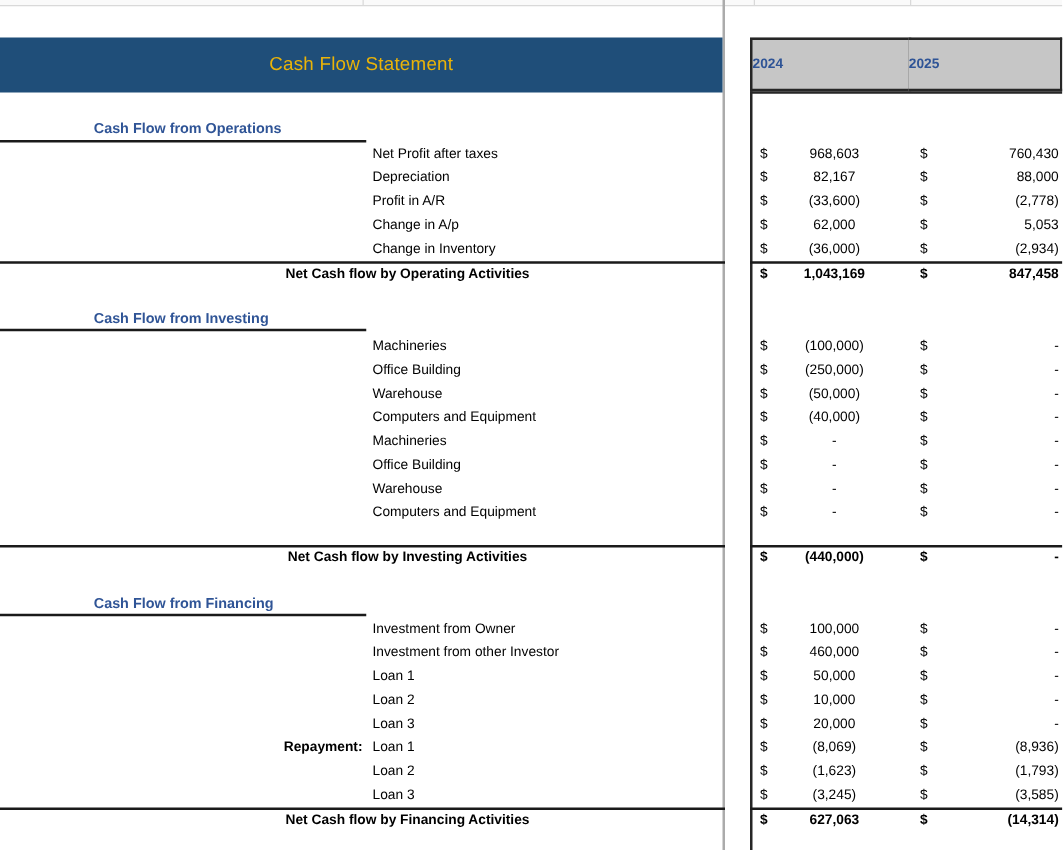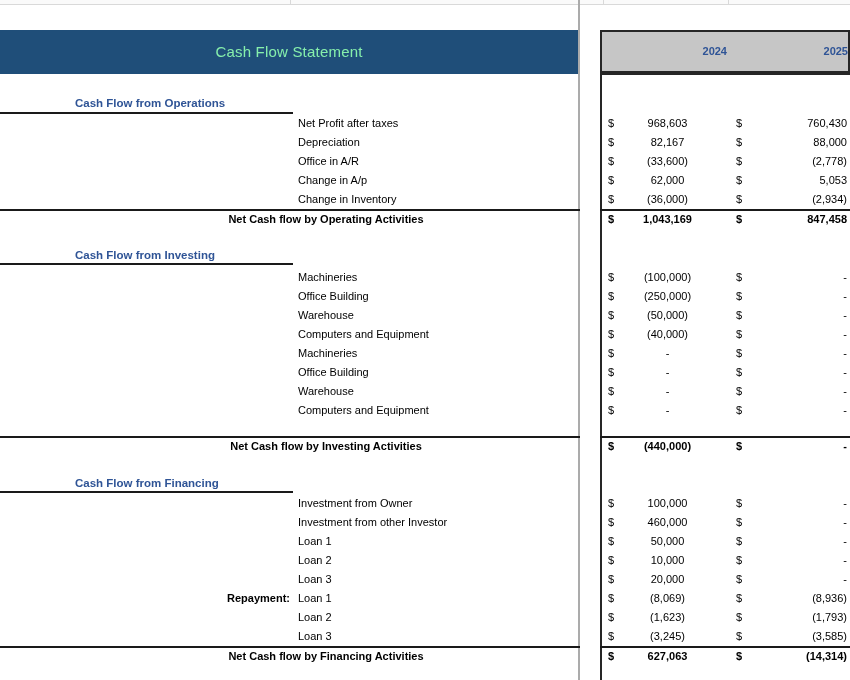--- a/index.html
+++ b/index.html
@@ -5,25 +5,25 @@
   html,body{margin:0;padding:0;background:#fff;}
   #screen{position:relative;width:850px;height:680px;background:#ffffff;overflow:hidden;
           font-family:"Liberation Sans", sans-serif;color:#000;}
   
   .top-strip{position:absolute;top:0;left:0;width:850px;height:4px;background:#FAFAFA;border-bottom:1px solid #D9D9D9;}
   .tick{position:absolute;top:0;width:1px;height:4px;background:#D9D9D9;}
   
   .pane-divider{position:absolute;left:578px;top:0;width:2px;height:680px;background:#ABABAB;}
   
   .title-bar{position:absolute;left:0;top:30px;width:578px;height:44px;background:#1F4E79;
-             color:#86efac;font-size:15px;line-height:44px;text-align:center;letter-spacing:.2px;}
+             color:#eab308;font-size:15px;line-height:44px;text-align:center;letter-spacing:.2px;}
   
   .year{position:absolute;top:30px;height:43px;background:#C6C6C6;box-sizing:border-box;
         border:2px solid #262626;color:#2F5496;font-weight:bold;font-size:11px;
-        text-align:right;line-height:39px;padding-left:40px;}
+        text-align:left;line-height:39px;}
   #year1{left:600px;width:129px;}
   #year2{left:727px;width:123px;border-left:none;}
   
   .vbox-top{position:absolute;left:600px;top:73px;width:250px;height:2px;background:#262626;}
   .vbox-left{position:absolute;left:600px;top:73px;width:2px;height:607px;background:#262626;}
   
   .sec-head{position:absolute;left:75px;height:14px;line-height:14px;font-size:11.5px;
             font-weight:bold;color:#2F5496;}
   .sec-underline{position:absolute;left:0;width:293px;height:2px;background:#1a1a1a;}
   
@@ -73,21 +73,21 @@
   <div class="row" style="top:133px">
     <span class="prefix"></span>
     <span class="lbl">Depreciation</span>
     <span class="d1">$</span>
     <span class="a1">82,167</span>
     <span class="d2">$</span>
     <span class="a2">88,000</span>
   </div>
   <div class="row" style="top:152px">
     <span class="prefix"></span>
-    <span class="lbl">Office in A/R</span>
+    <span class="lbl">Profit in A/R</span>
     <span class="d1">$</span>
     <span class="a1">(33,600)</span>
     <span class="d2">$</span>
     <span class="a2">(2,778)</span>
   </div>
   <div class="row" style="top:171px">
     <span class="prefix"></span>
     <span class="lbl">Change in A/p</span>
     <span class="d1">$</span>
     <span class="a1">62,000</span>

